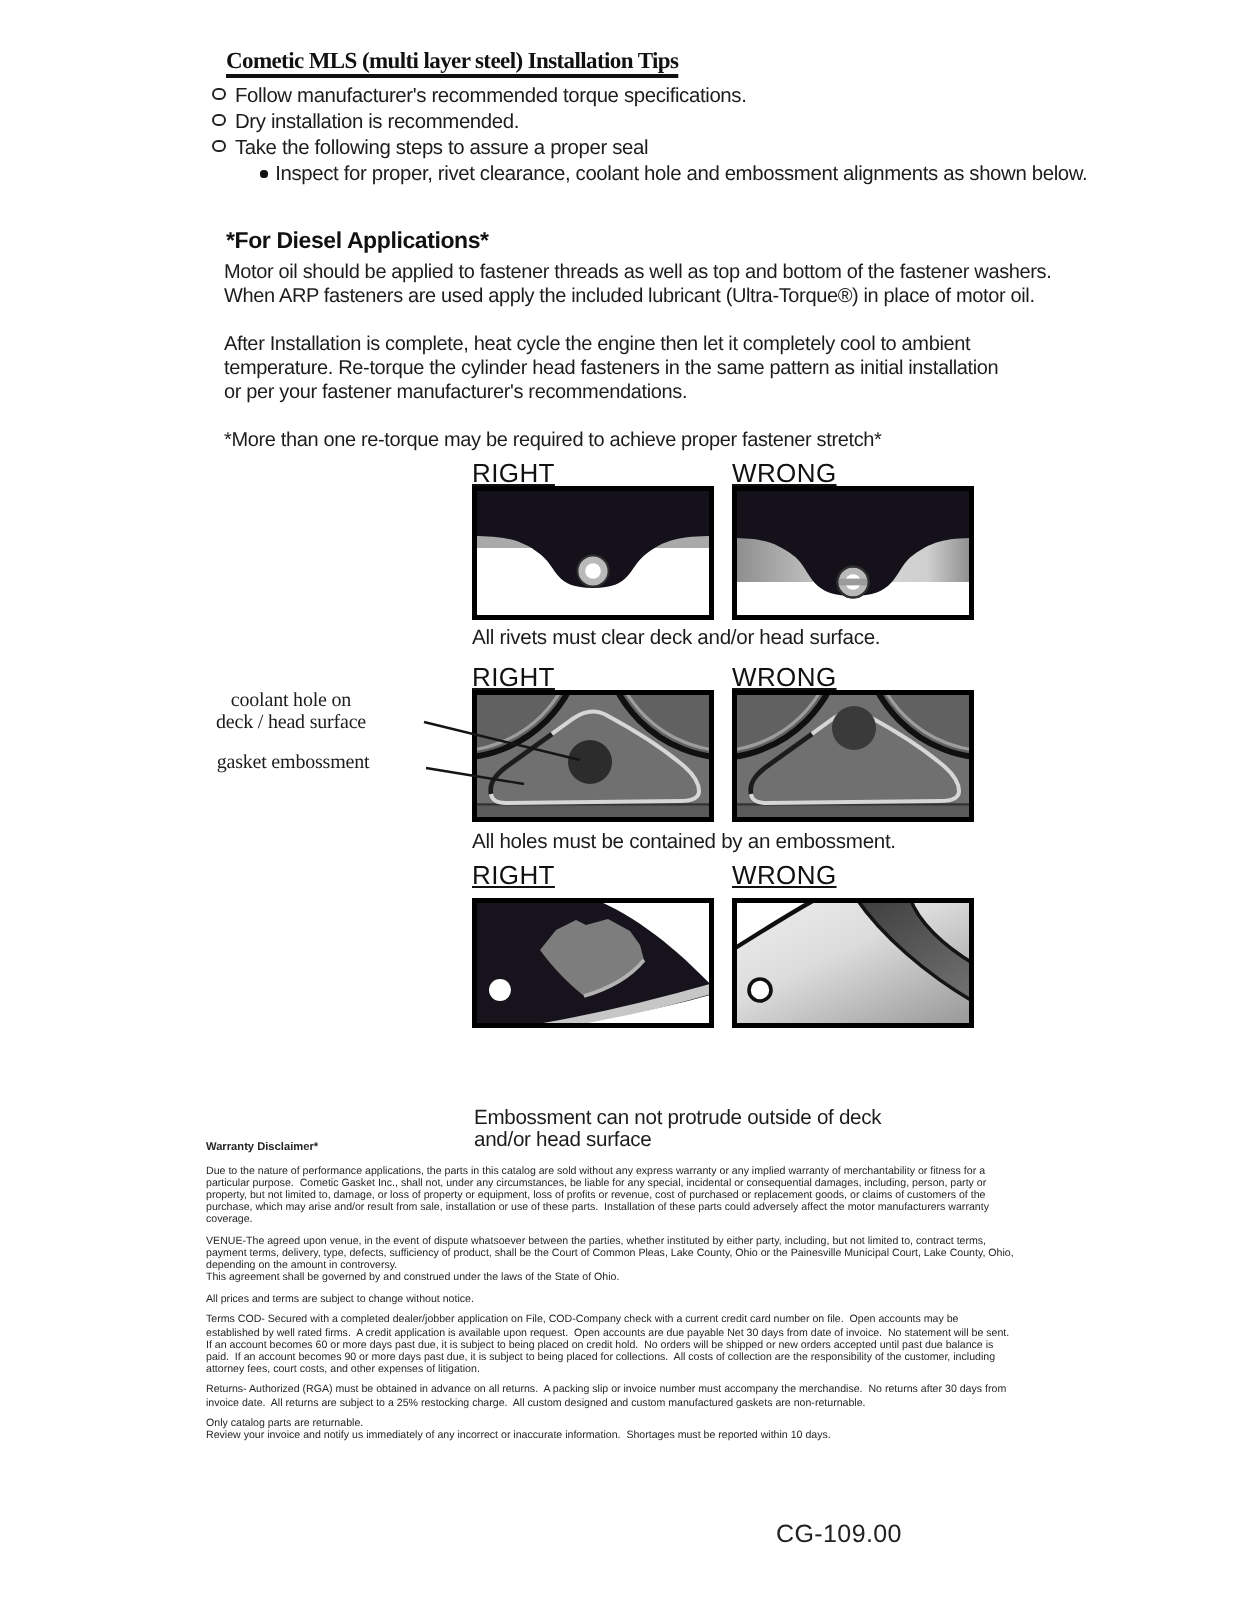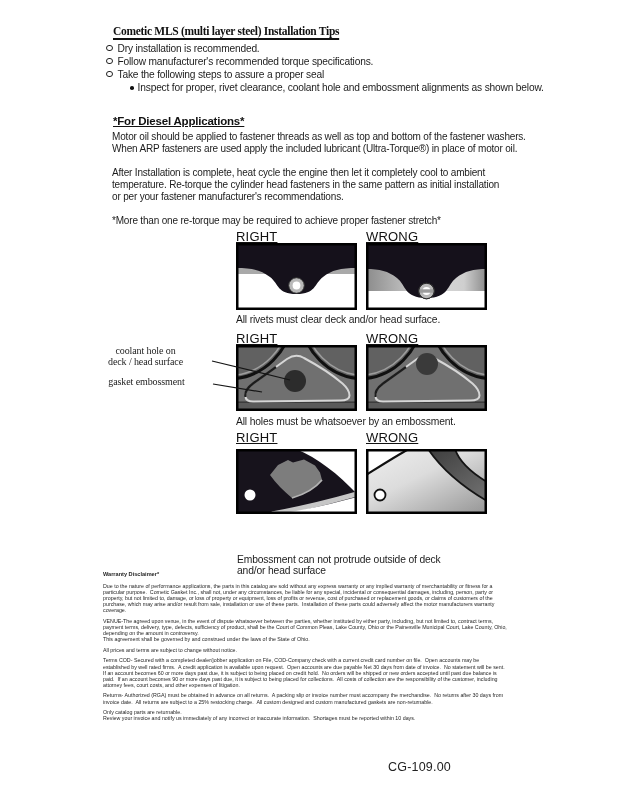--- a/index.html
+++ b/index.html
@@ -12,43 +12,43 @@
     font-size:11.5px;font-weight:bold;letter-spacing:-0.3px;color:#111;
     text-decoration:underline;text-underline-offset:3px;text-decoration-thickness:1.5px;
     white-space:nowrap;
     font-family:Liberation Serif, serif;
   }
   .tips{position:absolute;left:106px;top:42px;width:490px;font-size:10.2px;letter-spacing:-0.18px;color:#1c1c1c;}
   .tip{height:13px;line-height:13px;white-space:nowrap;}
   .m1{display:inline-block;width:4.5px;height:4.5px;border:1px solid #222;border-radius:50%;margin-right:5px;vertical-align:1px;}
   .l2{padding-left:24px;}
   .m2{display:inline-block;width:3.6px;height:3.6px;background:#111;border-radius:50%;margin-right:4px;vertical-align:1.5px;}
-  .diesel-h{position:absolute;left:113px;top:115px;margin:0;font-size:11.5px;font-weight:bold;letter-spacing:-0.2px;color:#111;white-space:nowrap;text-decoration:underline;}
+  .diesel-h{position:absolute;left:113px;top:115px;margin:0;font-size:11.5px;font-weight:bold;letter-spacing:-0.2px;color:#111;white-space:nowrap;}
   .paras{position:absolute;left:112px;top:131px;width:478px;font-size:10px;line-height:12.2px;letter-spacing:-0.18px;color:#1c1c1c;}
   .paras p{margin:0 0 11.5px 0;white-space:pre-wrap;}
   .dlabel{position:absolute;width:121px;text-align:left;font-size:13px;letter-spacing:0.2px;color:#111;white-space:nowrap;text-decoration:underline;}
   .dbox{position:absolute;display:block;}
   .dcap{position:absolute;font-size:10.3px;line-height:11px;letter-spacing:-0.15px;color:#1c1c1c;white-space:pre-wrap;}
   .ann{position:absolute;font-size:10px;line-height:11.2px;letter-spacing:-0.1px;color:#1c1c1c;text-align:center;white-space:pre-wrap;font-family:Liberation Serif, serif;}
   .leader{position:absolute;}
   .fineprint{position:absolute;left:103px;top:571px;width:404px;color:#262626;}
   .fp-h{font-size:5.6px;font-weight:bold;margin:0 0 6px 0;}
   .fineprint p{font-size:5.3px;line-height:6.1px;margin:0 0 4.5px 0;white-space:pre-wrap;}
   .pagenum{position:absolute;left:388px;top:760px;font-size:12.5px;letter-spacing:0.2px;color:#222;white-space:nowrap;}
 </style>
 </head>
 <body>
 
 <div class="page">
 
   <h1 class="title">Cometic MLS (multi layer steel) Installation Tips</h1>
 
   <div class="tips">
+    <div class="tip l1"><span class="m1"></span><span>Follow manufacturer's recommended torque specifications.</span></div>
     <div class="tip l1"><span class="m1"></span><span>Dry installation is recommended.</span></div>
-    <div class="tip l1"><span class="m1"></span><span>Follow manufacturer's recommended torque specifications.</span></div>
     <div class="tip l1"><span class="m1"></span><span>Take the following steps to assure a proper seal</span></div>
     <div class="tip l2"><span class="m2"></span><span>Inspect for proper, rivet clearance, coolant hole and embossment alignments as shown below.</span></div>
   </div>
 
   <h2 class="diesel-h">*For Diesel Applications*</h2>
 
   <div class="paras">
     <p>Motor oil should be applied to fastener threads as well as top and bottom of the fastener washers.
 When ARP fasteners are used apply the included lubricant (Ultra-Torque®) in place of motor oil.</p>
     <p>After Installation is complete, heat cycle the engine then let it completely cool to ambient
@@ -128,21 +128,21 @@
     <path d="M9.5,52 C8.5,47 11,43 17,38.5 L40,22" fill="none" stroke="#1c1c1c" stroke-width="2.4"></path>
     <circle cx="61" cy="19" r="11" fill="#3a3a3a"></circle>
     <rect x="1.25" y="1.25" width="118.5" height="63.5" fill="none" stroke="#000000" stroke-width="2.5"></rect>
   </svg>
 
   <svg class="leader" style="left:205px;top:355px;" width="100" height="45" viewBox="0 0 100 45">
     <line x1="7" y1="6" x2="85" y2="25" stroke="#151515" stroke-width="1.2"></line>
     <line x1="8" y1="29" x2="57" y2="37" stroke="#151515" stroke-width="1.2"></line>
   </svg>
 
-  <div class="dcap" style="left:236px;top:416px;">All holes must be whatsoever by an embossment.</div>
+  <div class="dcap" style="left:236px;top:416px;">All holes must be contained by an embossment.</div>
 
   <div class="dlabel" style="left:236px;top:430px;">RIGHT</div>
   <div class="dlabel" style="left:366px;top:430px;">WRONG</div>
 
   <svg class="dbox" style="left:236px;top:449px;" width="121" height="65" viewBox="0 0 121 65">
     <rect width="121" height="65" fill="#17131c"></rect>
     <path d="M60,0 L121,0 L121,45 C102,25 82,9 60,0 Z" fill="#ffffff"></path>
     <path d="M36,65 C64,60 93,53 121,45" stroke="#c6c6c6" stroke-width="5" fill="none"></path>
     <path d="M44,65 C73,60 99,54 121,48 L121,65 Z" fill="#ffffff"></path>
     <path d="M34,26 L42,16 L52,11 L57,13.5 L68,10.5 L79,16.5 L84,23.5 L86,31 C79,39.5 68,45.5 56,49 C48,42.5 40,34.5 34,26 Z" fill="#7d7d7d"></path>

